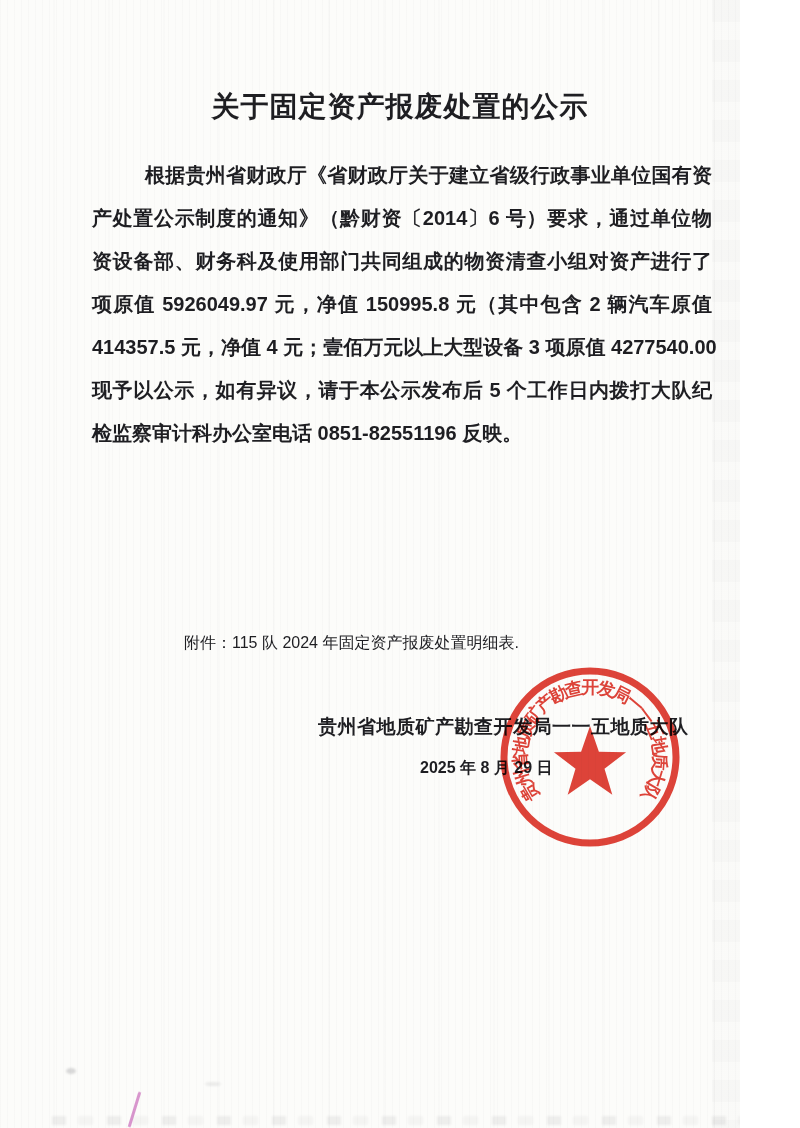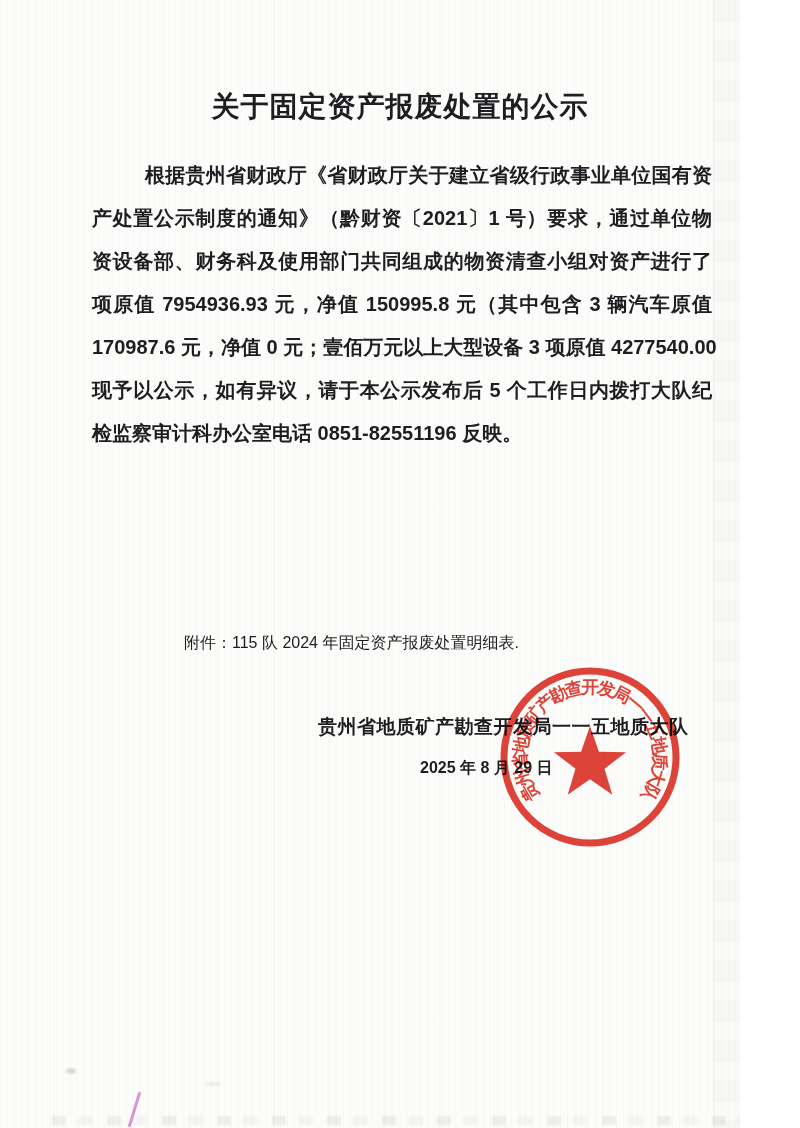--- a/index.html
+++ b/index.html
@@ -90,24 +90,24 @@
 
 <div class="page">
 
   <div class="scan-streaks"></div>
   <div class="ghost-column"></div>
 
   <div class="doc-title">关于固定资产报废处置的公示</div>
 
   <div class="body-block">
     <div class="body-line first">根据贵州省财政厅《省财政厅关于建立省级行政事业单位国有资</div>
-    <div class="body-line">产处置公示制度的通知》（黔财资〔2021〕1 号）要求，通过单位物</div>
+    <div class="body-line">产处置公示制度的通知》（黔财资〔2014〕6 号）要求，通过单位物</div>
     <div class="body-line">资设备部、财务科及使用部门共同组成的物资清查小组对资产进行了</div>
-    <div class="body-line">项原值 7954936.93 元，净值 150995.8 元（其中包含 3 辆汽车原值</div>
-    <div class="body-line">170987.6 元，净值 0 元；壹佰万元以上大型设备 3 项原值 4277540.00</div>
+    <div class="body-line">项原值 5926049.97 元，净值 150995.8 元（其中包含 2 辆汽车原值</div>
+    <div class="body-line">414357.5 元，净值 4 元；壹佰万元以上大型设备 3 项原值 4277540.00</div>
     <div class="body-line">现予以公示，如有异议，请于本公示发布后 5 个工作日内拨打大队纪</div>
     <div class="body-line last">检监察审计科办公室电话 0851-82551196 反映。</div>
   </div>
 
   <div class="attachment">附件：115 队 2024 年固定资产报废处置明细表.</div>
 
   <div class="signature">贵州省地质矿产勘查开发局一一五地质大队</div>
   <div class="sig-date">2025 年 8 月 29 日</div>
 
   <svg class="seal" viewBox="-100 -100 200 200">

